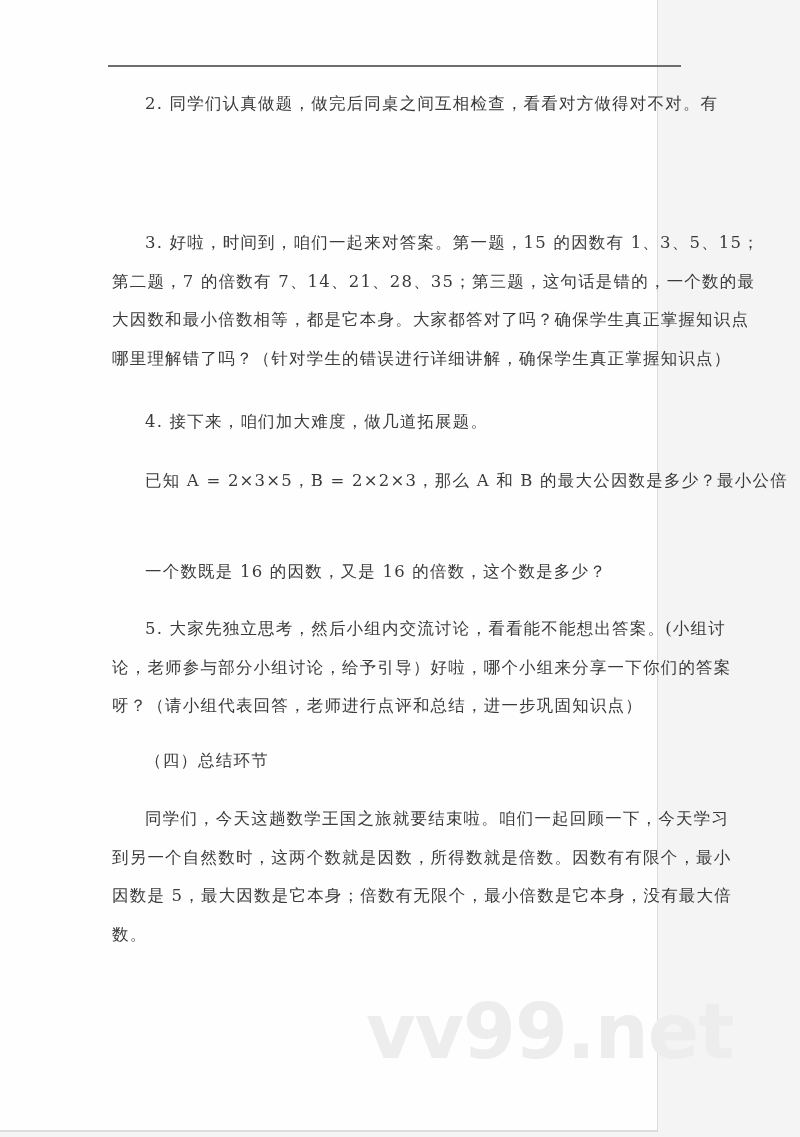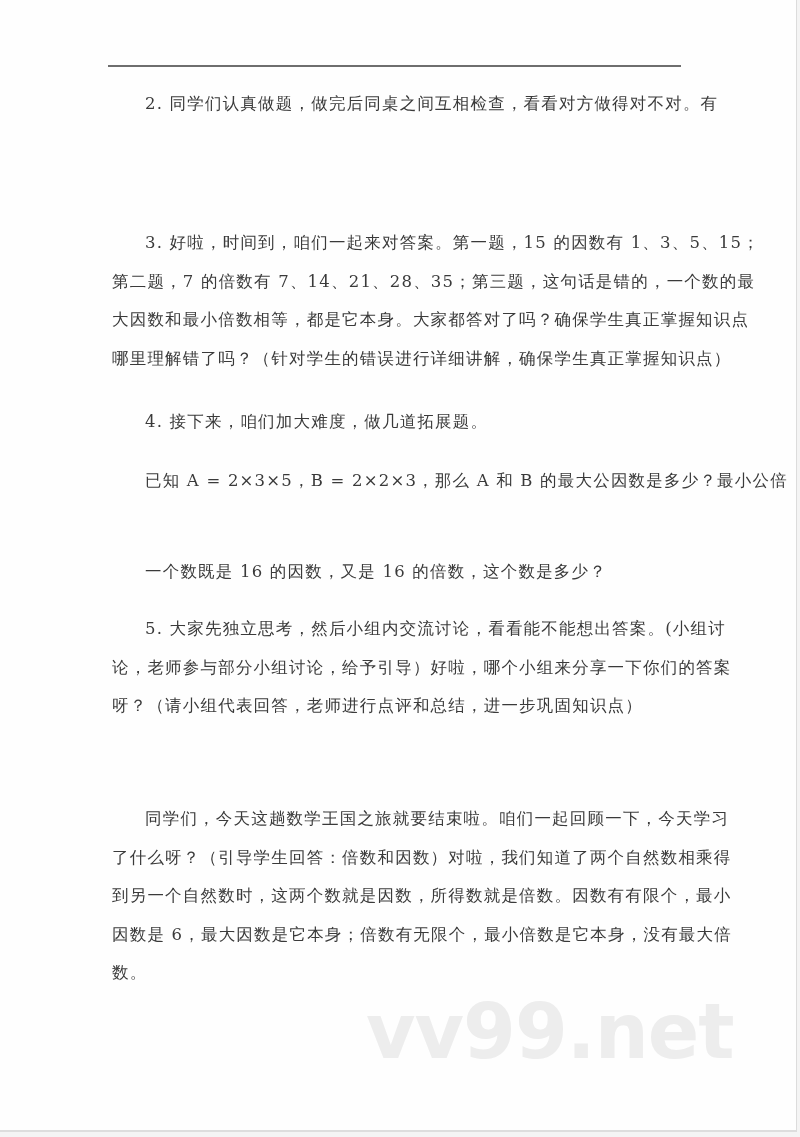--- a/index.html
+++ b/index.html
@@ -12,21 +12,21 @@
       height: 1137px;
       position: relative;
       overflow: hidden;
       font-family: "DejaVu Serif", "Liberation Serif", serif;
       color: #3a3a3a;
     }
     .page {
       position: absolute;
       left: 0;
       top: 0;
-      width: 797px;
+      width: 658px;
       height: 1132px;
       background: #fefefe;
       border-right: 1px solid #dcdcdc;
       border-bottom: 2px solid #dddddd;
       box-sizing: border-box;
     }
     .header-rule {
       position: absolute;
       left: 108px;
       top: 65px;
@@ -94,23 +94,25 @@
   <p class="para" style="top:553px;">
     <span class="line indent">一个数既是 16 的因数，又是 16 的倍数，这个数是多少？</span>
   </p>
 
   <p class="para" style="top:610px;">
     <span class="line indent">5. 大家先独立思考，然后小组内交流讨论，看看能不能想出答案。(小组讨</span>
     <span class="line">论，老师参与部分小组讨论，给予引导）好啦，哪个小组来分享一下你们的答案</span>
     <span class="line">呀？（请小组代表回答，老师进行点评和总结，进一步巩固知识点）</span>
   </p>
 
+  <p class="para" style="top:742px;">
+    <span class="line indent">（四）总结环节</span>
+  </p>
 
   <p class="para" style="top:800px;">
     <span class="line indent">同学们，今天这趟数学王国之旅就要结束啦。咱们一起回顾一下，今天学习</span>
-    <span class="line">了什么呀？（引导学生回答：倍数和因数）对啦，我们知道了两个自然数相乘得</span>
     <span class="line">到另一个自然数时，这两个数就是因数，所得数就是倍数。因数有有限个，最小</span>
-    <span class="line">因数是 6，最大因数是它本身；倍数有无限个，最小倍数是它本身，没有最大倍</span>
+    <span class="line">因数是 5，最大因数是它本身；倍数有无限个，最小倍数是它本身，没有最大倍</span>
     <span class="line">数。</span>
   </p>
 
   <div class="watermark">vv99.net</div>
 </div>
 
 </body></html>

